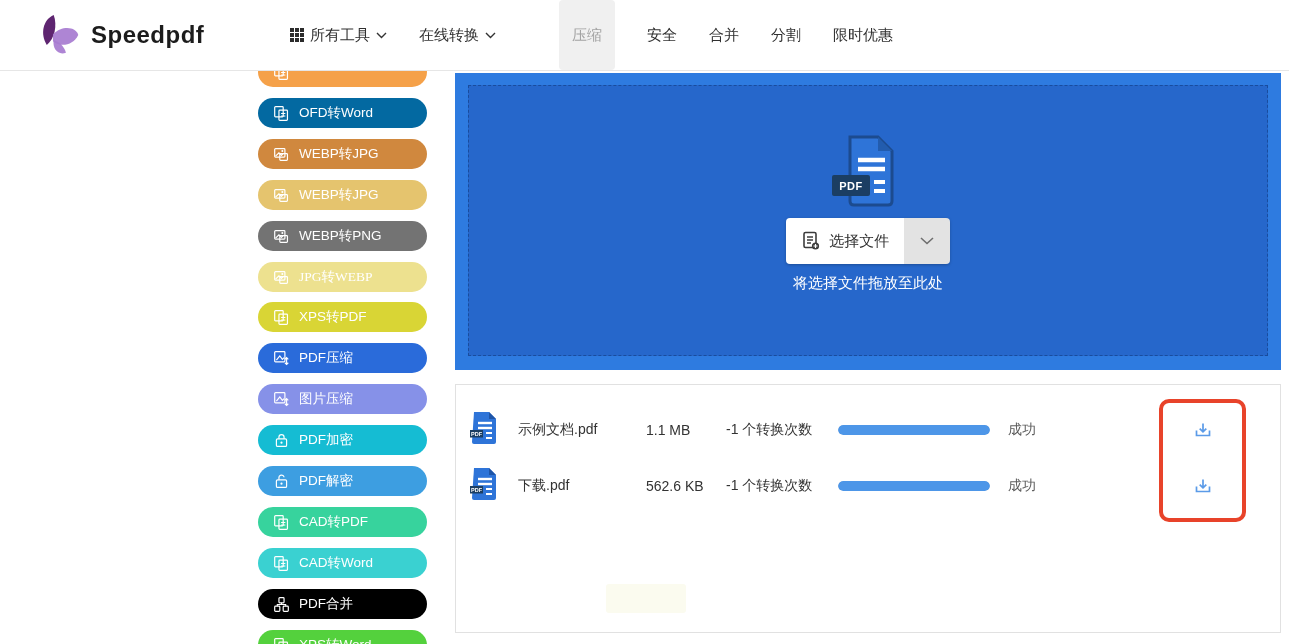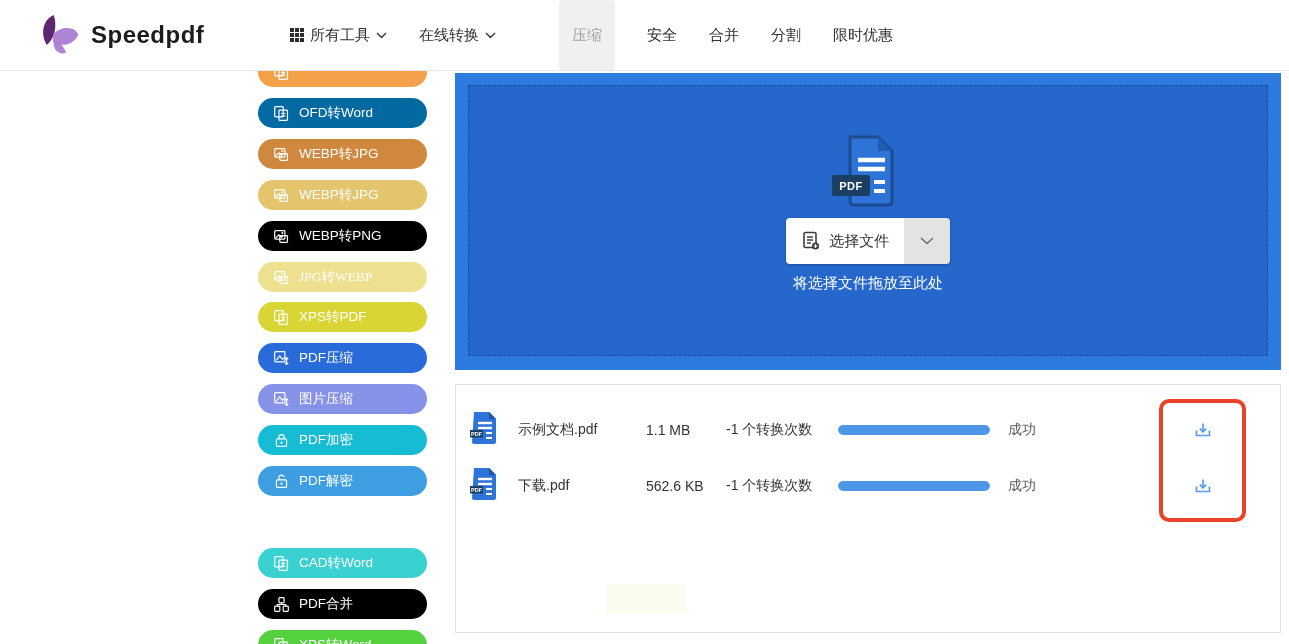--- a/index.html
+++ b/index.html
@@ -99,21 +99,21 @@
       </div>
       <div class="tool-btn" style="background: rgb(229, 196, 110); top: 180px;">
         <svg width="17" height="17" viewBox="0 0 20 20">
     <rect x="2" y="3" width="12" height="10" rx="1" fill="none" stroke="#fff" stroke-width="1.4"></rect>
     <path d="M3,12 L7,8 L10,11 L12,9" fill="none" stroke="#fff" stroke-width="1.4"></path>
     <circle cx="11" cy="6" r="1.2" fill="#fff"></circle>
     <rect x="8" y="9" width="9" height="8" rx="1" fill="none" stroke="#fff" stroke-width="1.4"></rect>
         </svg>
         <span class="tool-label">WEBP转JPG</span>
       </div>
-      <div class="tool-btn" style="background: #000000; top: 221px;">
+      <div class="tool-btn" style="background: #737373; top: 221px;">
         <svg width="17" height="17" viewBox="0 0 20 20">
     <rect x="2" y="3" width="12" height="10" rx="1" fill="none" stroke="#fff" stroke-width="1.4"></rect>
     <path d="M3,12 L7,8 L10,11 L12,9" fill="none" stroke="#fff" stroke-width="1.4"></path>
     <circle cx="11" cy="6" r="1.2" fill="#fff"></circle>
     <rect x="8" y="9" width="9" height="8" rx="1" fill="none" stroke="#fff" stroke-width="1.4"></rect>
         </svg>
         <span class="tool-label">WEBP转PNG</span>
       </div>
       <div class="tool-btn" style="background: rgb(237, 225, 143); top: 262px; font-family: Liberation Serif, serif;">
         <svg width="17" height="17" viewBox="0 0 20 20">
@@ -157,20 +157,29 @@
         </svg>
         <span class="tool-label">PDF加密</span>
       </div>
       <div class="tool-btn" style="background: rgb(61, 158, 225); top: 466px;">
         <svg width="17" height="17" viewBox="0 0 20 20">
     <rect x="4" y="8" width="12" height="9" rx="1.5" fill="none" stroke="#fff" stroke-width="1.4"></rect>
     <path d="M7,8 V6 a3,3 0 0 1 6,-1" fill="none" stroke="#fff" stroke-width="1.4"></path>
     <circle cx="10" cy="12.5" r="1.3" fill="#fff"></circle>
         </svg>
         <span class="tool-label">PDF解密</span>
+      </div>
+      <div class="tool-btn" style="background: rgb(55, 211, 157); top: 507px;">
+        <svg width="17" height="17" viewBox="0 0 20 20">
+    <rect x="2" y="2" width="10" height="12" rx="1" fill="none" stroke="#fff" stroke-width="1.4"></rect>
+    <rect x="7" y="6" width="10" height="12" rx="1" fill="none" stroke="#fff" stroke-width="1.4"></rect>
+    <line x1="9.5" y1="10" x2="14.5" y2="10" stroke="#fff" stroke-width="1.2"></line>
+    <line x1="9.5" y1="13" x2="14.5" y2="13" stroke="#fff" stroke-width="1.2"></line>
+        </svg>
+        <span class="tool-label">CAD转PDF</span>
       </div>
       <div class="tool-btn" style="background: rgb(58, 209, 209); top: 548px;">
         <svg width="17" height="17" viewBox="0 0 20 20">
     <rect x="2" y="2" width="10" height="12" rx="1" fill="none" stroke="#fff" stroke-width="1.4"></rect>
     <rect x="7" y="6" width="10" height="12" rx="1" fill="none" stroke="#fff" stroke-width="1.4"></rect>
     <line x1="9.5" y1="10" x2="14.5" y2="10" stroke="#fff" stroke-width="1.2"></line>
     <line x1="9.5" y1="13" x2="14.5" y2="13" stroke="#fff" stroke-width="1.2"></line>
         </svg>
         <span class="tool-label">CAD转Word</span>
       </div>

